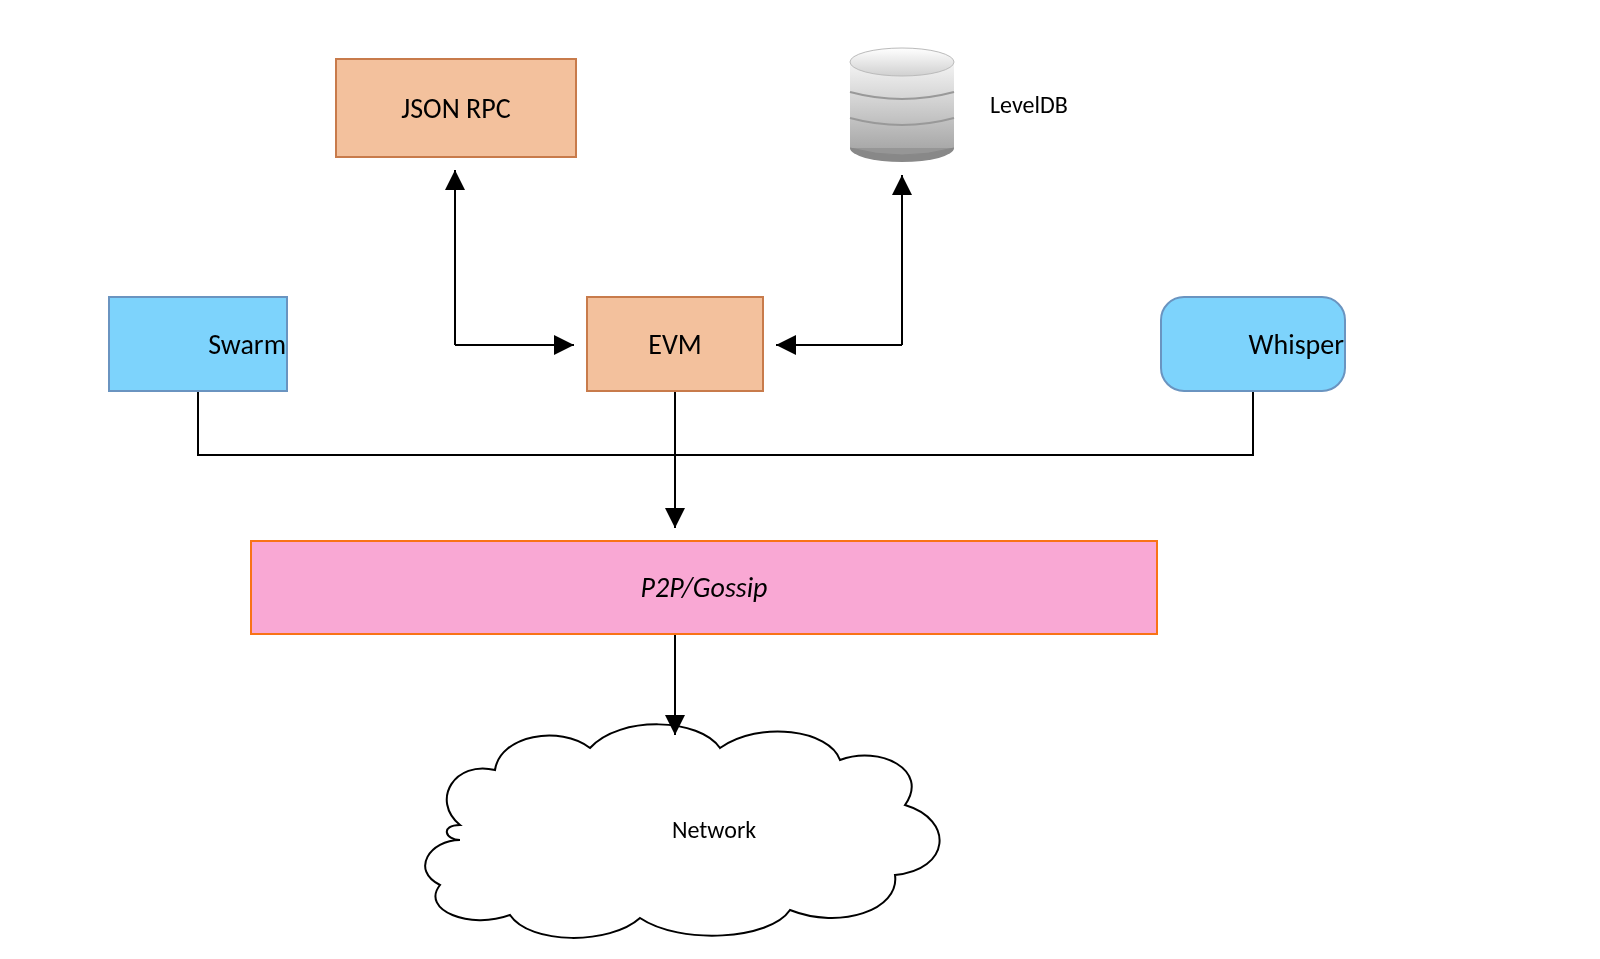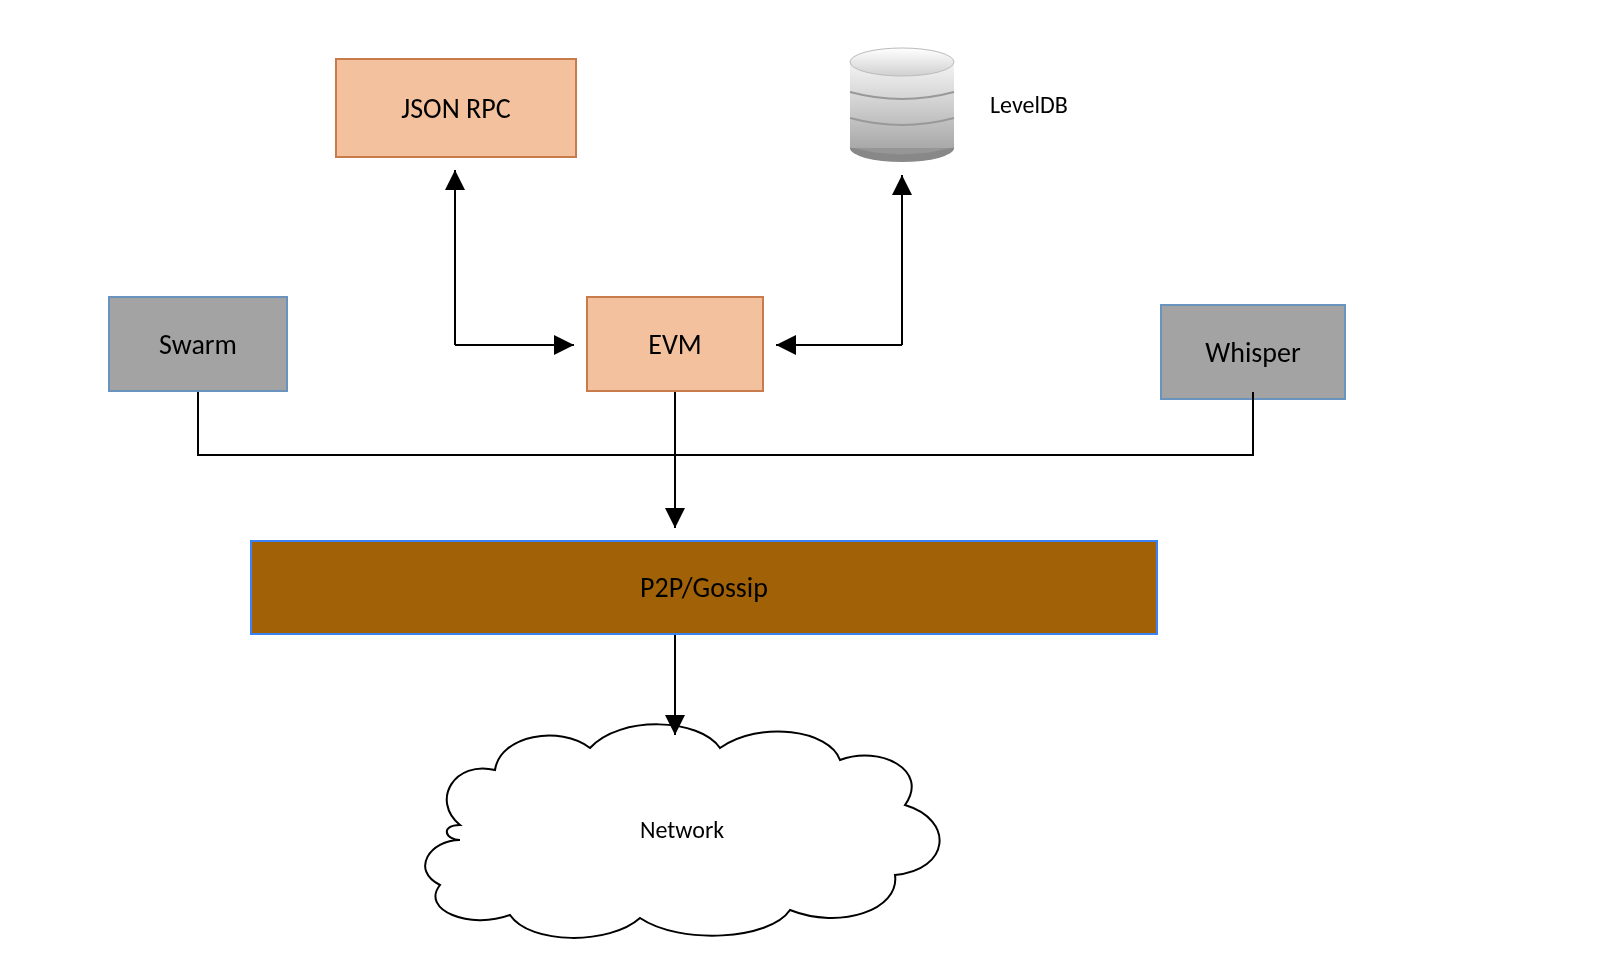--- a/index.html
+++ b/index.html
@@ -20,26 +20,28 @@
     justify-content: center;
     font-size: 28px;
     color: #000;
     box-sizing: border-box;
   }
   .orange {
     background: #f3c19d;
     border: 2px solid #c87b4b;
   }
   .blue {
-    background: #a3a3a3;
+    background: #7dd3fc;
     border: 2px solid #6a94c0;
+    justify-content: flex-end;
   }
   .green {
-    background: #a16207;
-    border: 2px solid #3b82f6;
+    background: #f9a8d4;
+    border: 2px solid #f97316;
+    font-style: italic;
   }
   .label {
     position: absolute;
     font-size: 24px;
     color: #000;
   }
   svg.overlay {
     position: absolute;
     left: 0;
     top: 0;
@@ -88,21 +90,21 @@
   <div class="label" style="left:990px; top:90px;">LevelDB</div>
 
   <div class="box blue" style="left:108px; top:296px; width:180px; height:96px;">
     <span>Swarm</span>
   </div>
 
   <div class="box orange" style="left:586px; top:296px; width:178px; height:96px;text-align:right;">
     <span>EVM</span>
   </div>
 
-  <div class="box blue" style="left:1160px; top:304px; width:186px; height:96px;">
+  <div class="box blue" style="left:1160px; top:296px; width:186px; height:96px;border-radius:24px;">
     <span>Whisper</span>
   </div>
 
   <div class="box green" style="left:250px; top:540px; width:908px; height:95px;">
     <span>P2P/Gossip</span>
   </div>
 
   <svg class="overlay">
     <path d="
       M 460 840
@@ -112,21 +114,21 @@
       C 680 945 770 940 790 910
       C 840 930 900 910 895 875
       C 950 870 955 820 905 805
       C 930 770 880 745 840 760
       C 830 730 760 720 720 748
       C 700 718 620 715 590 748
       C 560 725 500 735 495 770
       C 455 760 430 800 460 825
       C 440 825 445 840 460 840 Z" fill="#ffffff" stroke="#000" stroke-width="2"></path>
   </svg>
-  <div class="label" style="left:640px; top:815px;">Network</div>
+  <div class="label" style="left:672px; top:815px;">Network</div>
 
   <svg class="overlay">
     <defs>
       <marker id="arrow" markerWidth="12" markerHeight="12" refX="10" refY="5" orient="auto">
         <path d="M0,0 L10,5 L0,10 Z" fill="#000"></path>
       </marker>
     </defs>
 
     <path d="M 455 345 L 455 170" stroke="#000" stroke-width="2" fill="none" marker-end="url(#arrow)"></path>
 

